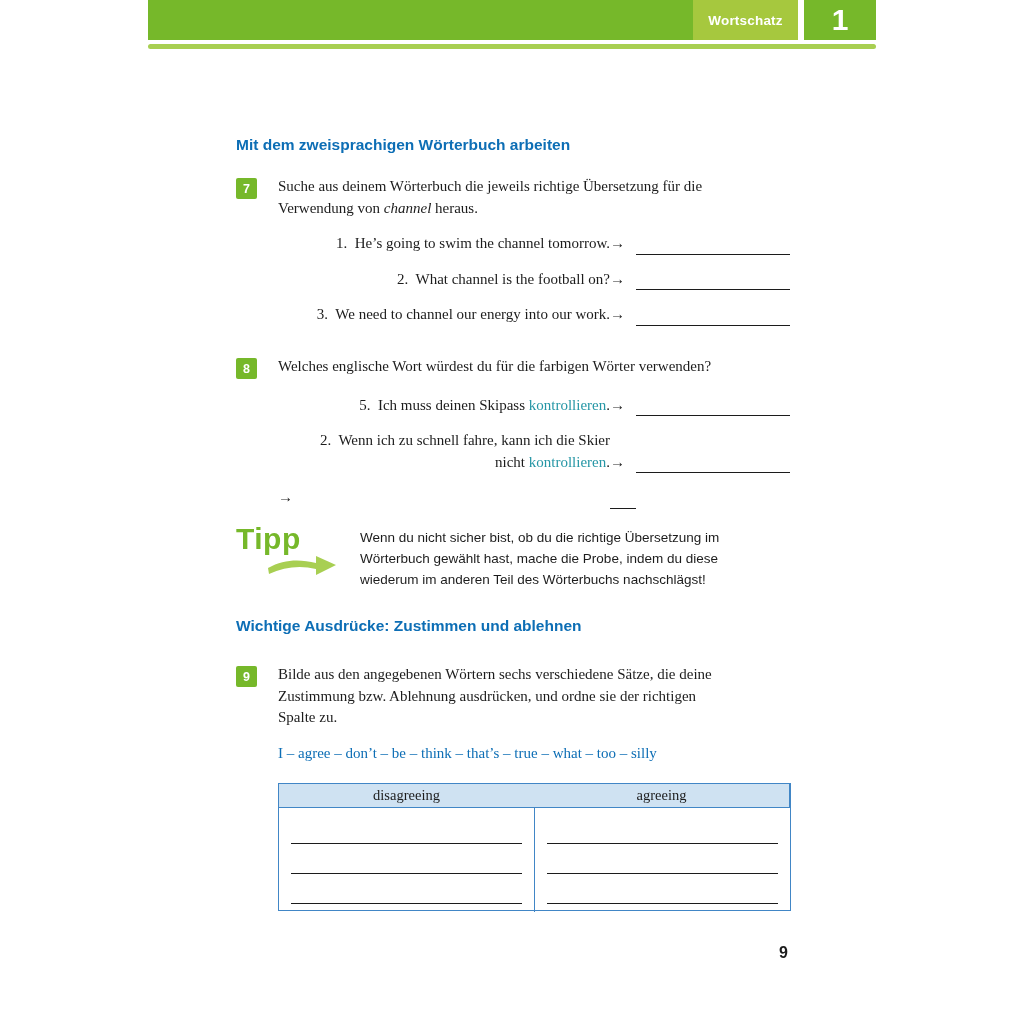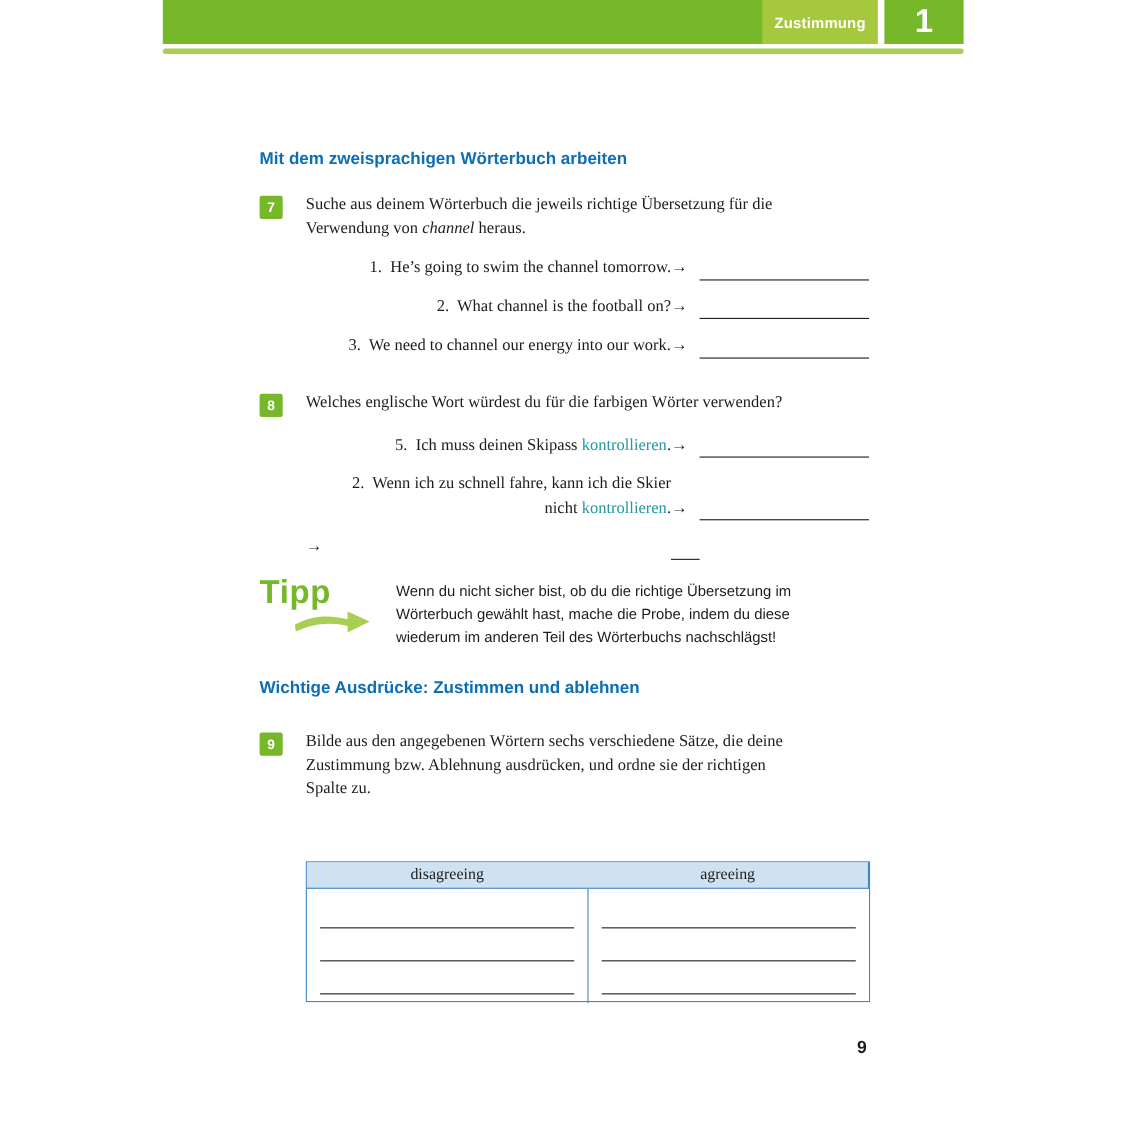--- a/index.html
+++ b/index.html
@@ -49,21 +49,21 @@
   .write-line { height: 30px; border-bottom: 1px solid #1c1c1c; }
 
   .page-number { position: absolute; left: 779px; top: 944px; font: 700 16px "Liberation Sans", sans-serif; }
 </style>
 </head>
 <body>
 
 <div class="page">
 
   <div class="header-bar">
-    <div class="header-tab">Zustimmung</div>
+    <div class="header-tab">Wortschatz</div>
     <div class="header-gap"></div>
     <div class="header-chapter">1</div>
   </div>
   <div class="header-underline"></div>
 
   <h2 class="section-title st1">Mit dem zweisprachigen Wörterbuch arbeiten</h2>
 
   <div class="num-box" style="top:178px">7</div>
   <div class="ex" style="top:176px">
     <div class="prompt"><span>Suche aus deinem Wörterbuch die jeweils richtige Übersetzung für die
@@ -115,20 +115,21 @@
 Wörterbuch gewählt hast, mache die Probe, indem du diese
 wiederum im anderen Teil des Wörterbuchs nachschlägst!</div>
 
   <h2 class="section-title st2">Wichtige Ausdrücke: Zustimmen und ablehnen</h2>
 
   <div class="num-box" style="top:666px">9</div>
   <div class="ex" style="top:664px">
     <div class="prompt">Bilde aus den angegebenen Wörtern sechs verschiedene Sätze, die deine
 Zustimmung bzw. Ablehnung ausdrücken, und ordne sie der richtigen
 Spalte zu.</div>
+    <div class="word-bank">I – agree – don’t – be – think – that’s – true – what – too – silly</div>
   </div>
 
   <div class="answers-table">
     <div class="table-head">
       <div class="table-th">disagreeing</div>
       <div class="table-th first">agreeing</div>
     </div>
     <div class="table-body">
       <div class="table-td first">
         <div class="write-line"></div>

